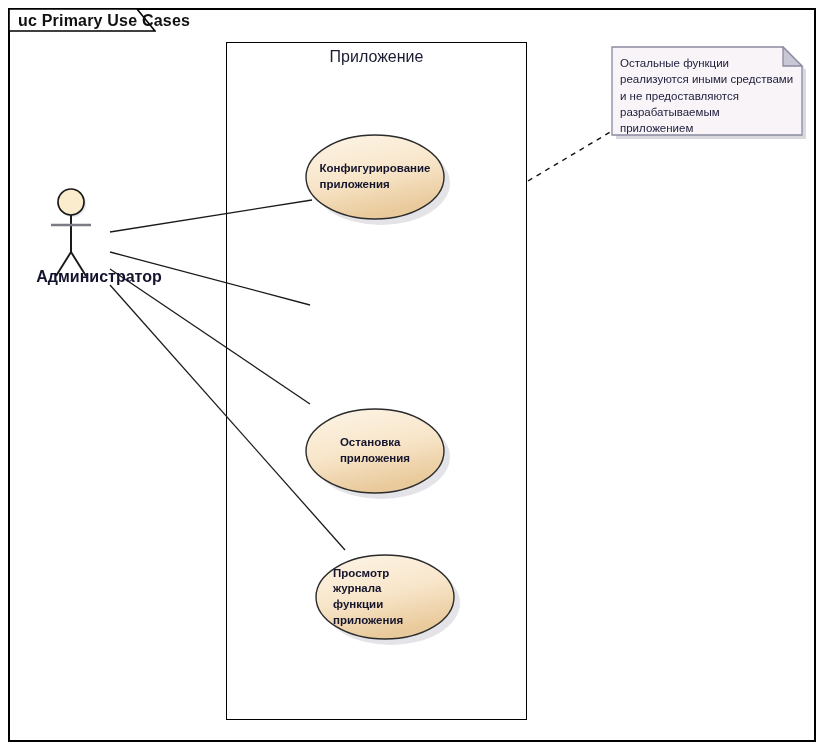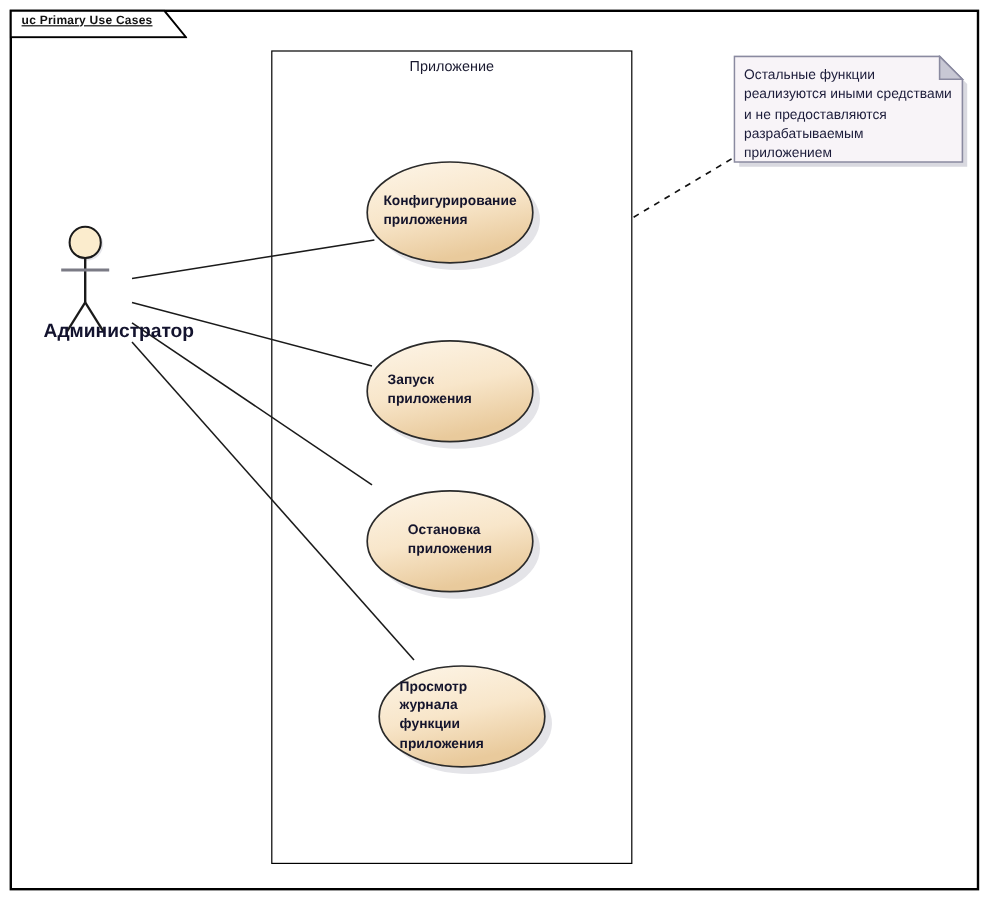--- a/index.html
+++ b/index.html
@@ -46,47 +46,46 @@
   .title-tab svg {
     position: absolute;
     left: 0;
     top: 0;
     display: block;
   }
   .title-tab-label {
     position: absolute;
     left: 10px;
     top: 4px;
-    font-size: 10px;
+    font-size: 16px;
     font-weight: bold;
     color: #111111;
     letter-spacing: 0.2px;
     white-space: nowrap;
     z-index: 2;
-    text-decoration: underline;
   }
 
   
   .boundary {
     position: absolute;
     left: 226px;
     top: 42px;
     width: 301px;
     height: 678px;
     border: 1.5px solid #000000;
     box-sizing: border-box;
     background: transparent;
   }
   .boundary-label {
     position: absolute;
     left: 226px;
     top: 48px;
     width: 301px;
     text-align: center;
-    font-size: 12px;
+    font-size: 16px;
     color: #1a1a30;
     white-space: nowrap;
   }
 
   
   .connectors {
     position: absolute;
     left: 0;
     top: 0;
     width: 825px;
@@ -233,36 +232,20 @@
       <ellipse cx="70" cy="43" rx="69" ry="42" fill="url(#ucg1)" stroke="#2b2b2b" stroke-width="1.4"></ellipse>
     </svg>
     <div class="usecase-label">
       <span>
         <span>Конфигурирование</span><br>
         <span>приложения</span>
       </span>
     </div>
   </div>
 
-  <div class="usecase" style="left:305px; top:283px; width:140px; height:86px;">
-    <svg width="146" height="92" viewBox="0 0 146 92">
-      <defs>
-        <linearGradient id="ucg2" x1="0" y1="0" x2="0.35" y2="1">
-          <stop offset="0%" stop-color="#fdf5e8"></stop>
-          <stop offset="55%" stop-color="#f8e6ca"></stop>
-          <stop offset="100%" stop-color="#e9ca9c"></stop>
-        </linearGradient>
-      </defs>
-      <ellipse cx="73" cy="46" rx="69" ry="42" fill="#c9c9d2" opacity="0.5" transform="translate(3,3)"></ellipse>
-      <ellipse cx="70" cy="43" rx="69" ry="42" fill="url(#ucg2)" stroke="#2b2b2b" stroke-width="1.4"></ellipse>
-    </svg>
-    <div class="usecase-label">
-      <span>Запуск приложения</span>
-    </div>
-  </div>
 
   <div class="usecase" style="left:305px; top:408px; width:140px; height:86px;">
     <svg width="146" height="92" viewBox="0 0 146 92">
       <defs>
         <linearGradient id="ucg3" x1="0" y1="0" x2="0.35" y2="1">
           <stop offset="0%" stop-color="#fdf5e8"></stop>
           <stop offset="55%" stop-color="#f8e6ca"></stop>
           <stop offset="100%" stop-color="#e9ca9c"></stop>
         </linearGradient>
       </defs>

